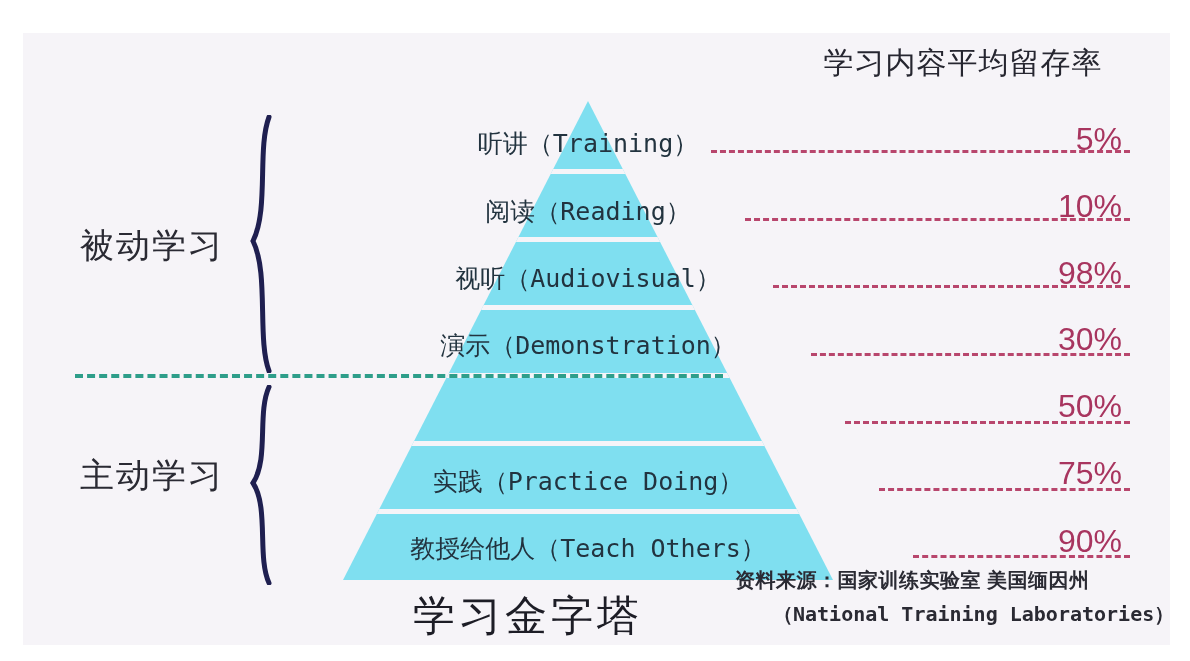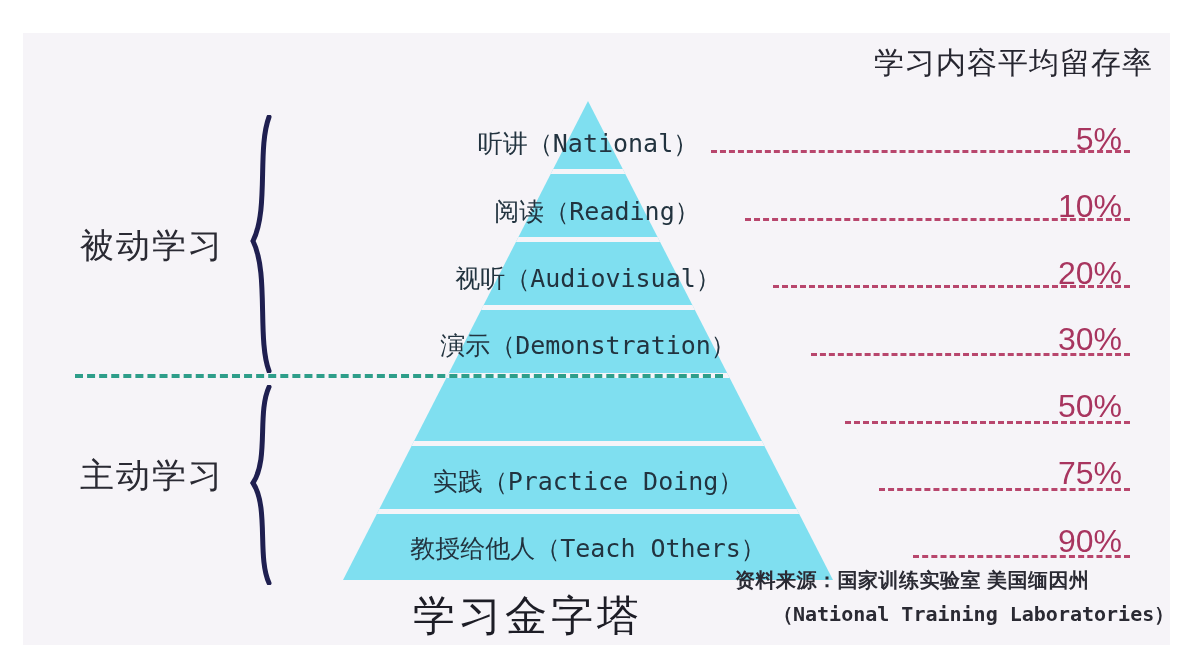--- a/index.html
+++ b/index.html
@@ -75,21 +75,21 @@
     height: 0;
     border-top: 4px dashed #2e9e8a;
   }
 
   
   #retention-header {
     position: absolute;
     left: 750px;
     top: 10px;
     width: 380px;
-    text-align: right;
+    text-align: center;
     font-size: 30px;
     letter-spacing: 1px;
     color: #262630;
     white-space: nowrap;
   }
 
   .pct-value {
     position: absolute;
     right: 48px;
     font-size: 32px;
@@ -171,35 +171,35 @@
         <rect x="0" y="0" width="530" height="495" fill="#7fdff0"></rect>
         <rect x="0" y="76" width="530" height="5" fill="#f6f4f8"></rect>
         <rect x="0" y="144" width="530" height="5" fill="#f6f4f8"></rect>
         <rect x="0" y="212" width="530" height="5" fill="#f6f4f8"></rect>
         <rect x="0" y="280" width="530" height="5" fill="#f6f4f8"></rect>
         <rect x="0" y="348" width="530" height="5" fill="#f6f4f8"></rect>
         <rect x="0" y="416" width="530" height="5" fill="#f6f4f8"></rect>
       </g>
     </svg>
 
-    <div class="tier-label" style="left:265px; top:50px;">听讲（National）</div>
-    <div class="tier-label" style="left:274px; top:118px;">阅读（Reading）</div>
+    <div class="tier-label" style="left:265px; top:50px;">听讲（Training）</div>
+    <div class="tier-label" style="left:265px; top:118px;">阅读（Reading）</div>
     <div class="tier-label" style="left:265px; top:185px;">视听（Audiovisual）</div>
     <div class="tier-label" style="left:265px; top:252px;">演示（Demonstration）</div>
     <div class="tier-label" style="left:265px; top:388px;">实践（Practice Doing）</div>
     <div class="tier-label" style="left:265px; top:455px;">教授给他人（Teach Others）</div>
   </div>
 
   <div id="passive-active-divider"></div>
 
   <div id="retention-header">学习内容平均留存率</div>
 
   <div class="pct-value" style="top:88px;">5%</div>
   <div class="pct-value" style="top:155px;">10%</div>
-  <div class="pct-value" style="top:222px;">20%</div>
+  <div class="pct-value" style="top:222px;">98%</div>
   <div class="pct-value" style="top:288px;">30%</div>
   <div class="pct-value" style="top:355px;">50%</div>
   <div class="pct-value" style="top:422px;">75%</div>
   <div class="pct-value" style="top:490px;">90%</div>
 
   <div class="pct-rule" style="top: 117px; left: 688px; width: 419px; right: auto;"></div>
   <div class="pct-rule" style="top: 185px; left: 722px; width: 385px; right: auto;"></div>
   <div class="pct-rule" style="top: 252px; left: 750px; width: 357px; right: auto;"></div>
   <div class="pct-rule" style="top: 320px; left: 788px; width: 319px; right: auto;"></div>
   <div class="pct-rule" style="top: 388px; left: 822px; width: 285px; right: auto;"></div>

